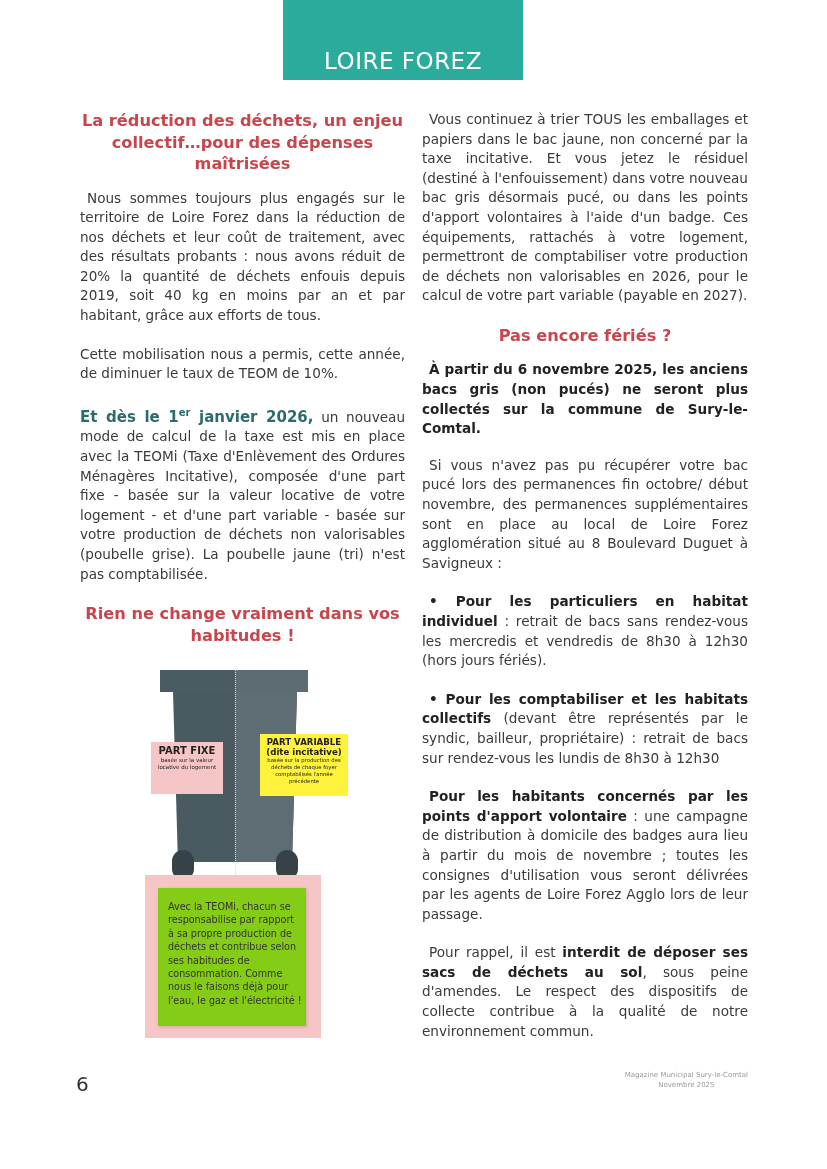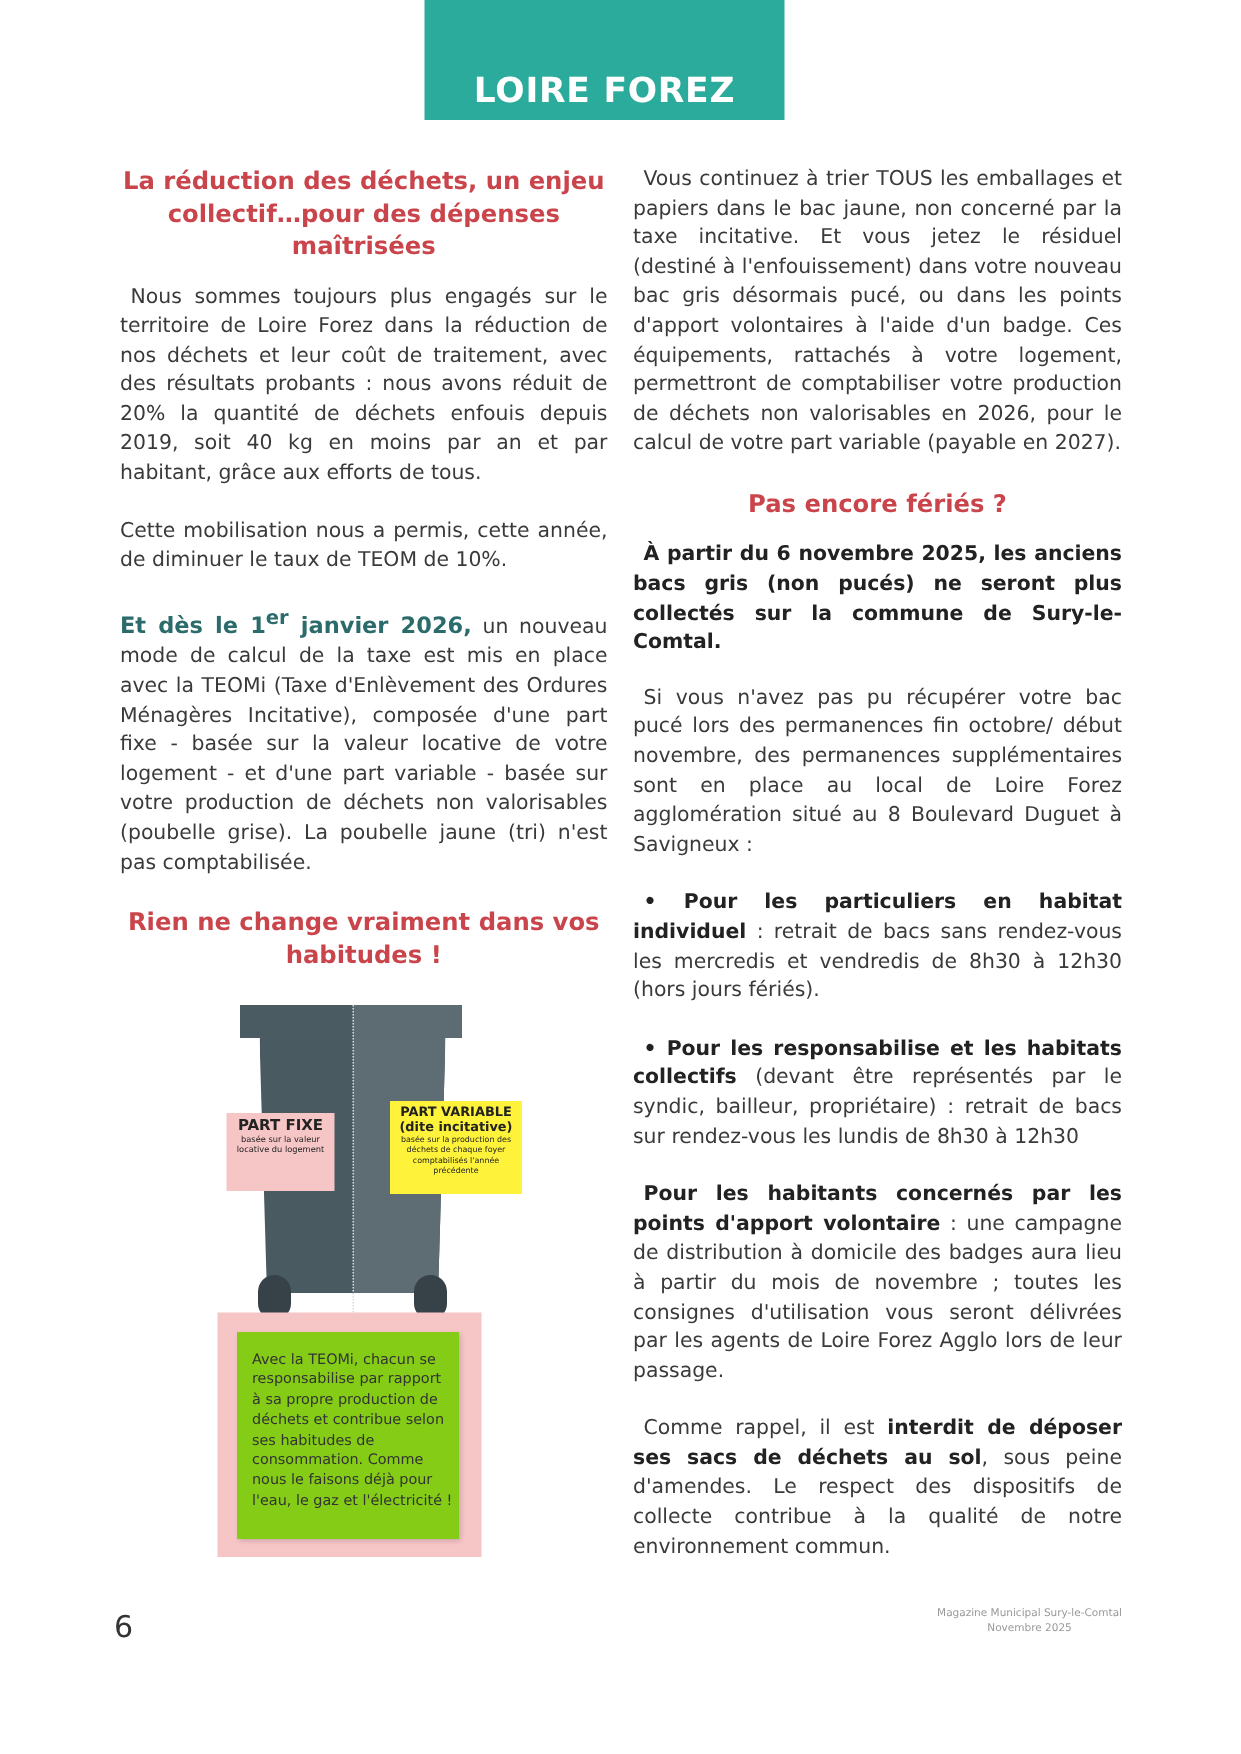--- a/index.html
+++ b/index.html
@@ -1,19 +1,19 @@
 <!DOCTYPE html>
 <html><head>
 <meta charset="utf-8">
 <style>
   html, body { margin: 0; padding: 0; background: #ffffff; }
   body { width: 827px; height: 1169px; position: relative; overflow: hidden;
          font-family: "DejaVu Sans", sans-serif; color: #3a3a3a; }
   .header-band { position: absolute; left: 283px; top: 0; width: 240px; height: 80px;
-                 background: #2aab9b; font-weight: bold; }
+                 background: #2aab9b; }
   .header-title { position: absolute; left: 0; right: 0; bottom: 6px; text-align: center;
                   color: #ffffff; font-size: 23px; letter-spacing: 0.5px; }
   .col { position: absolute; font-size: 13.6px; line-height: 19.6px; text-align: justify; }
   .col-left { left: 80px; top: 110px; width: 325px; }
   .col-right { left: 422px; top: 110px; width: 326px; }
   .heading { color: #c9454b; font-size: 16.2px; line-height: 21.5px; text-align: center; margin: 0 0 14px 0; }
   p { margin: 0 0 19px 0; }
   .indent { text-indent: 7px; }
   .accent { color: #2b6b6b; font-weight: bold; font-size: 15px; }
   b { color: #222; }
@@ -33,21 +33,21 @@
   .label-var { position: absolute; left: 115px; top: 64px; width: 88px; height: 62px; background: #fff23a;
                text-align: center; color: #222; }
   .label-var .t { font-size: 8.6px; font-weight: bold; line-height: 10px; margin-top: 3px; }
   .label-var .s { font-size: 5.3px; line-height: 7px; }
   .quote-box { position: absolute; left: 0; top: 205px; width: 176px; height: 163px; background: #f6c5c6; }
   .quote-inner { position: absolute; left: 13px; top: 13px; width: 148px; height: 138px; background: #84cc16;
                  box-shadow: 1px 1px 3px rgba(0,0,0,0.15); }
   .quote-text { position: absolute; left: 10px; top: 12px; width: 135px; font-size: 9.6px; line-height: 13.4px; color: #333; }
   .page-number { position: absolute; left: 76px; top: 1072px; font-size: 20px; color: #333; }
   .footer-right { position: absolute; right: 79px; top: 1070px; text-align: center; font-size: 7px; line-height: 10px; color: #999; }
-  sup { font-size: 13px; }
+  sup { font-size: 10px; }
 </style>
 </head>
 <body>
 
 <div class="header-band">
   <div class="header-title">LOIRE FOREZ</div>
 </div>
 
 <div class="col col-left">
   <h2 class="heading">La réduction des déchets, un enjeu collectif…pour des dépenses maîtrisées</h2>
@@ -80,22 +80,22 @@
     </div>
   </div>
 </div>
 
 <div class="col col-right">
   <p class="indent">Vous continuez à trier TOUS les emballages et papiers dans le bac jaune, non concerné par la taxe incitative. Et vous jetez le résiduel (destiné à l'enfouissement) dans votre nouveau bac gris désormais pucé, ou dans les points d'apport volontaires à l'aide d'un badge. Ces équipements, rattachés à votre logement, permettront de comptabiliser votre production de déchets non valorisables en 2026, pour le calcul de votre part variable (payable en 2027).</p>
   <h2 class="heading">Pas encore fériés ?</h2>
   <p class="indent" style="margin-bottom:17px"><b>À partir du 6 novembre 2025, les anciens bacs gris (non pucés) ne seront plus collectés sur la commune de Sury-le-Comtal.</b></p>
   <p class="indent">Si vous n'avez pas pu récupérer votre bac pucé lors des permanences fin octobre/ début novembre, des permanences supplémentaires sont en place au local de Loire Forez agglomération situé au 8 Boulevard Duguet à Savigneux :</p>
   <p class="indent"><b>• Pour les particuliers en habitat individuel</b><span> : retrait de bacs sans rendez-vous les mercredis et vendredis de 8h30 à 12h30 (hors jours fériés).</span></p>
-  <p class="indent"><b>• Pour les responsabilise et les habitats collectifs</b><span> (devant être représentés par le syndic, bailleur, propriétaire) : retrait de bacs sur rendez-vous les lundis de 8h30 à 12h30</span></p>
+  <p class="indent"><b>• Pour les comptabiliser et les habitats collectifs</b><span> (devant être représentés par le syndic, bailleur, propriétaire) : retrait de bacs sur rendez-vous les lundis de 8h30 à 12h30</span></p>
   <p class="indent"><b>Pour les habitants concernés par les points d'apport volontaire</b><span> : une campagne de distribution à domicile des badges aura lieu à partir du mois de novembre ; toutes les consignes d'utilisation vous seront délivrées par les agents de Loire Forez Agglo lors de leur passage.</span></p>
-  <p class="indent"><span>Comme rappel, il est </span><b>interdit de déposer ses sacs de déchets au sol</b><span>, sous peine d'amendes. Le respect des dispositifs de collecte contribue à la qualité de notre environnement commun.</span></p>
+  <p class="indent"><span>Pour rappel, il est </span><b>interdit de déposer ses sacs de déchets au sol</b><span>, sous peine d'amendes. Le respect des dispositifs de collecte contribue à la qualité de notre environnement commun.</span></p>
 </div>
 
 <div class="page-number">6</div>
 <div class="footer-right">
   <div>Magazine Municipal Sury-le-Comtal</div>
   <div>Novembre 2025</div>
 </div>
 
 </body></html>

